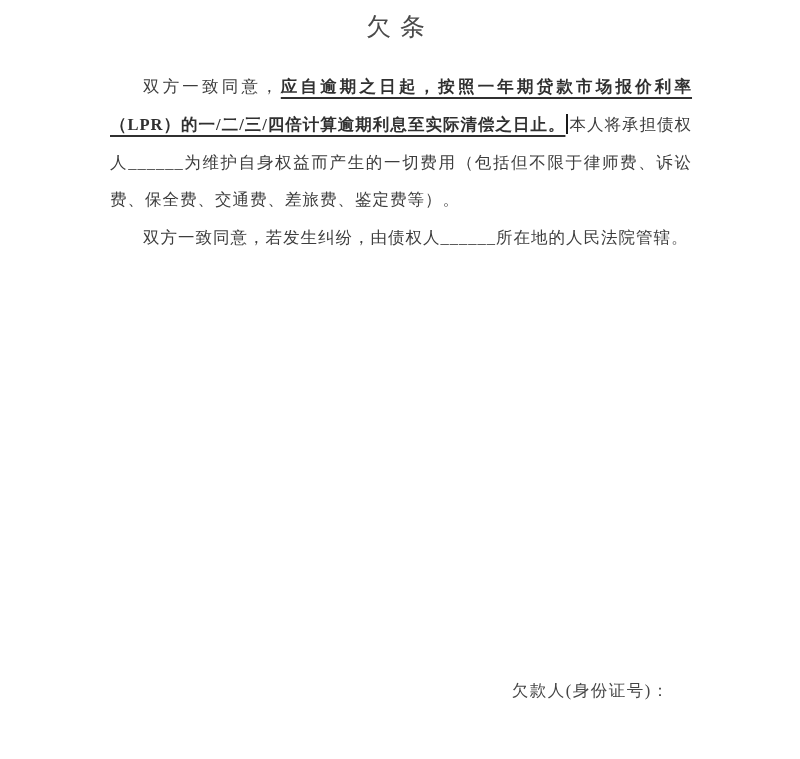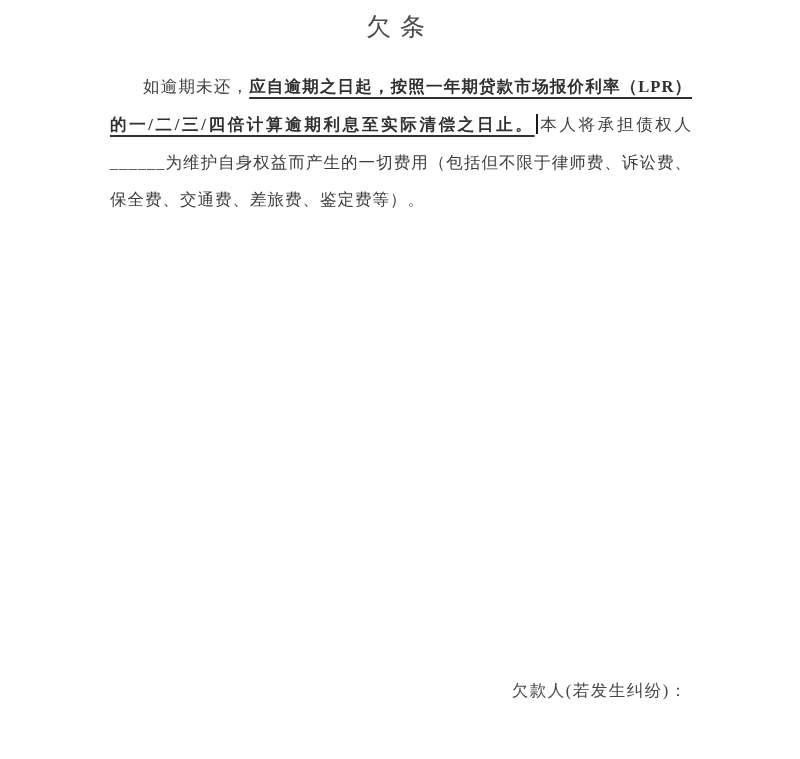--- a/index.html
+++ b/index.html
@@ -70,30 +70,33 @@
 <body>
 
 <div class="page">
 
   <div class="title">欠条</div>
 
   <div class="body-text">
 
 
     <p>
-      <span>如逾期未还，</span><span class="emph">应自逾期之日起，按照一年期贷款市场报价利率（LPR）的一/二/三/四倍计算逾期利息至实际清偿之日止。</span><span class="caret"></span><span>本人将承担债权人______为维护自身权益而产生的一切费用（包括但不限于律师费、诉讼费、保全费、交通费、差旅费、鉴定费等）。</span>
+      <span>双方一致同意，</span><span class="emph">应自逾期之日起，按照一年期贷款市场报价利率（LPR）的一/二/三/四倍计算逾期利息至实际清偿之日止。</span><span class="caret"></span><span>本人将承担债权人______为维护自身权益而产生的一切费用（包括但不限于律师费、诉讼费、保全费、交通费、差旅费、鉴定费等）。</span>
     </p>
 
+    <p>
+      <span>双方一致同意，若发生纠纷，由债权人______所在地的人民法院管辖。</span>
+    </p>
 
 
   </div>
 
   <div class="signature">
     <div class="sig-line">
-      <span>欠款人(若发生纠纷)：</span>
+      <span>欠款人(身份证号)：</span>
     </div>
     <div class="sig-line">
       
     </div>
 
   </div>
 
 </div>
 
 </body></html>

